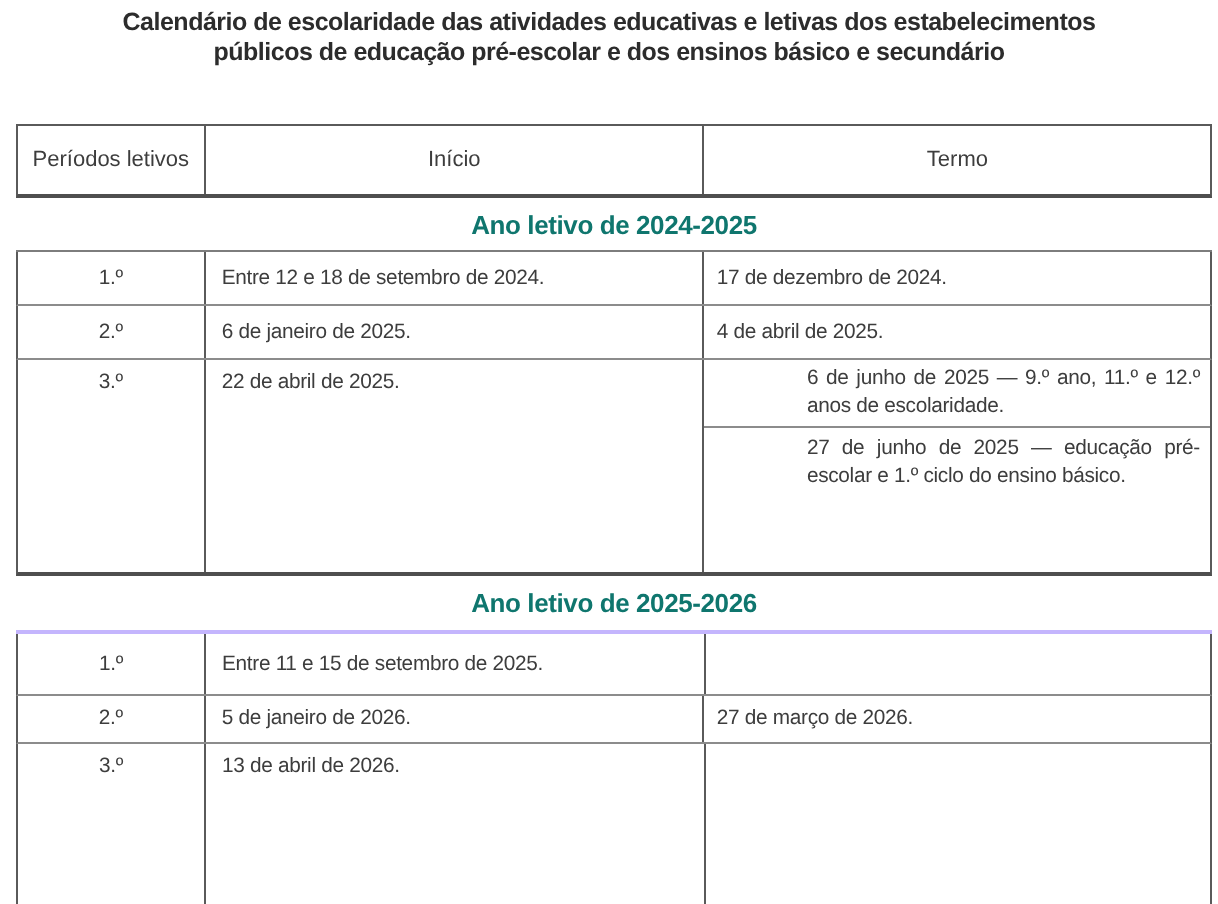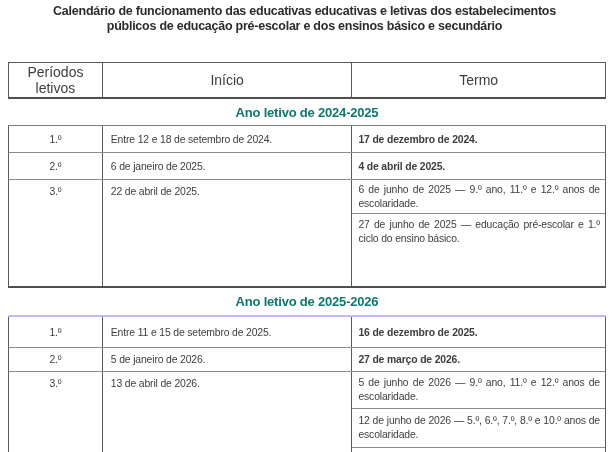--- a/index.html
+++ b/index.html
@@ -32,25 +32,25 @@
   .row { display: flex; box-sizing: border-box; }
   .bordered { border-left: 1px solid #5a5a5a; border-right: 1px solid #5a5a5a; }
   .cell { box-sizing: border-box; overflow: hidden; }
   .c1 { width: 94px; border-right: 1px solid #5a5a5a; text-align: center; }
   .c2 { width: 250px; border-right: 1px solid #5a5a5a; }
   .c3 { width: 253px; }
   .vmid .cell { display: flex; align-items: center; }
   .vmid .c1 { justify-content: center; }
   .c2, .c3 { padding-left: 0; }
   .vmid .c2 { padding-left: 8px; }
-  .vmid .c3 { padding-left: 6px; font-weight: bold; }
+  .vmid .c3 { padding-left: 6px; }
   .header-row {
     height: 36px;
     border-bottom: 2px solid #4f4f4f;
-    font-size: 14px;
+    font-size: 11px;
     letter-spacing: 0;
   }
   .header-row .cell { display: flex; align-items: center; justify-content: center; }
   .band {
     display: flex; align-items: center; justify-content: center;
     box-sizing: border-box;
     font-weight: bold;
     font-size: 13px;
     letter-spacing: -0.2px;
     color: #0f766e;
@@ -65,28 +65,29 @@
     display: flex; align-items: center;
     box-sizing: border-box;
     border-top: 1px solid #8c8c8c;
   }
   .sub.first { border-top: none; }
   .sub > div {
     width: 100%;
     text-align: justify;
     padding: 0 5px 0 6px;
     line-height: 14px;
+    margin-left: 45px;
   }
   .stub-row { height: 5px; }
 </style>
 </head>
 <body>
 
 <div class="doc-title">
-  <div>Calendário de funcionamento das educativas educativas e letivas dos estabelecimentos</div>
+  <div>Calendário de escolaridade das atividades educativas e letivas dos estabelecimentos</div>
   <div>públicos de educação pré-escolar e dos ensinos básico e secundário</div>
 </div>
 
 <div class="cal-table">
 
   <div class="row bordered header-row">
     <div class="cell c1">Períodos letivos</div>
     <div class="cell c2">Início</div>
     <div class="cell c3">Termo</div>
   </div>
@@ -116,38 +117,26 @@
           <div>27 de junho de 2025 — educação pré-escolar e 1.º ciclo do ensino básico.</div>
         </div>
     </div>
   </div>
 
   <div class="band band2">Ano letivo de 2025-2026</div>
 
   <div class="row bordered vmid rdiv" style="height:31px">
     <div class="cell c1">1.º</div>
     <div class="cell c2">Entre 11 e 15 de setembro de 2025.</div>
-    <div class="cell c3">16 de dezembro de 2025.</div>
   </div>
 
   <div class="row bordered vmid rdiv" style="height:24px">
     <div class="cell c1">2.º</div>
     <div class="cell c2">5 de janeiro de 2026.</div>
     <div class="cell c3">27 de março de 2026.</div>
   </div>
 
   <div class="row bordered vtop" style="height:80px">
     <div class="cell c1">3.º</div>
     <div class="cell c2">13 de abril de 2026.</div>
-    <div class="cell c3">
-      <div class="sub first" style="height:36px">
-          <div>5 de junho de 2026 — 9.º ano, 11.º e 12.º anos de escolaridade.</div>
-        </div>
-      <div class="sub" style="height:39px">
-          <div>12 de junho de 2026 — 5.º, 6.º, 7.º, 8.º e 10.º anos de escolaridade.</div>
-        </div>
-      <div class="sub stub-row">
-          <div></div>
-        </div>
-    </div>
   </div>
 
 </div>
 
 </body></html>

